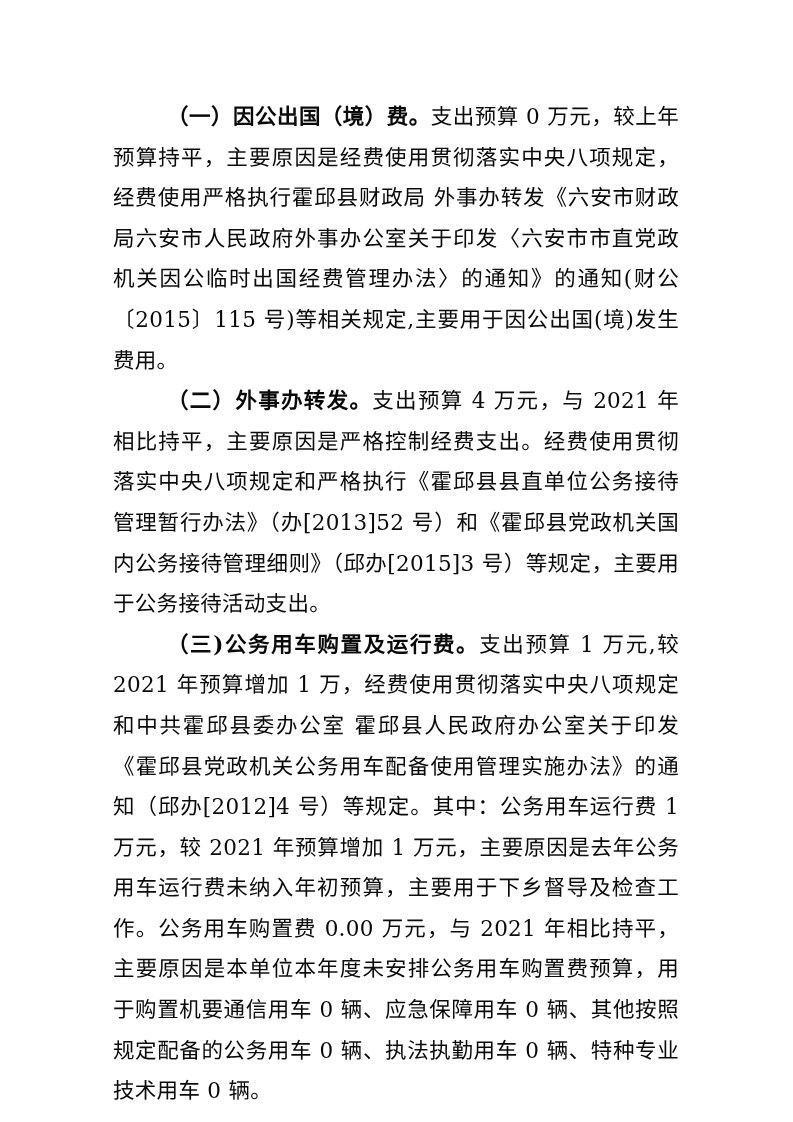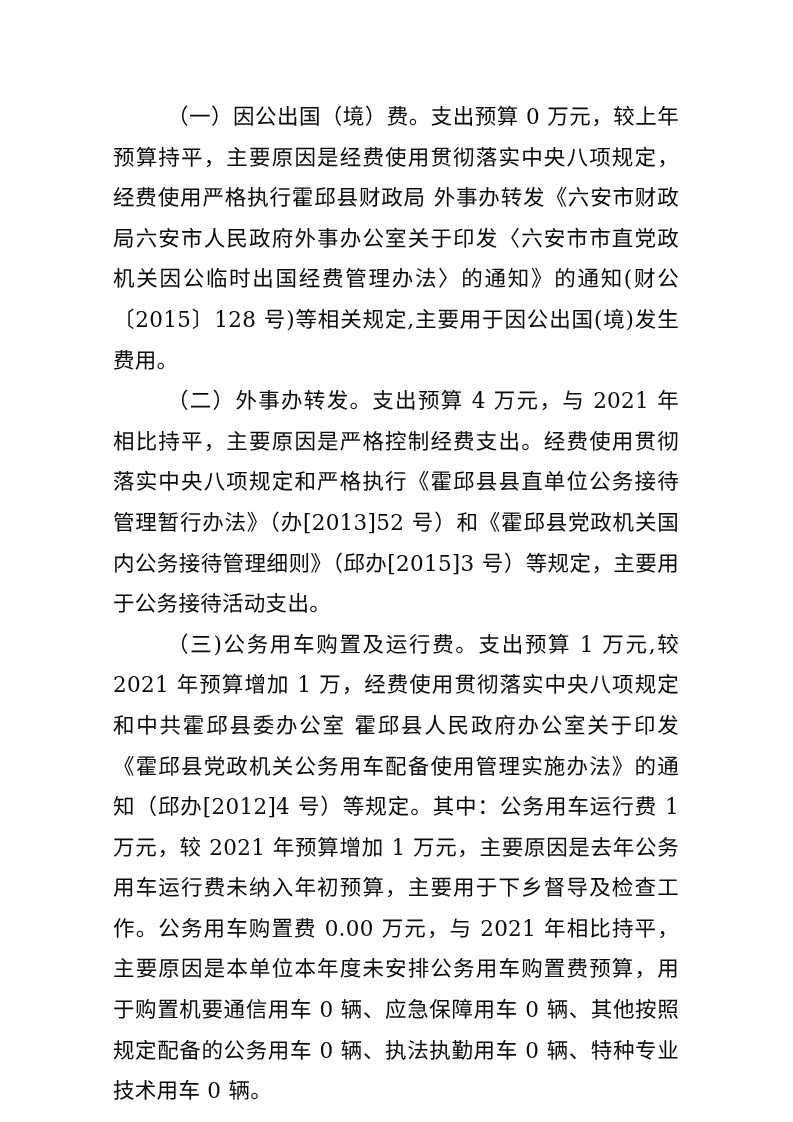--- a/index.html
+++ b/index.html
@@ -26,32 +26,32 @@
     font-family: "DejaVu Serif", "Liberation Serif", serif;
     font-size: 21.5px;
     line-height: 40.6px;
     letter-spacing: 0.3px;
     color: #0a0a0a;
     text-align: justify;
     text-justify: inter-character;
     text-indent: 54px;
   }
   .para-heading {
-    font-weight: 400;
+    font-weight: 700;
   }
   .para-body {
     font-weight: 400;
   }
 </style>
 </head>
 <body>
 
 <div class="page">
   <div class="content">
 
-    <p class="doc-para"><strong class="para-heading">（一）因公出国（境）费。</strong><span class="para-body">支出预算 0 万元，较上年预算持平，主要原因是经费使用贯彻落实中央八项规定，经费使用严格执行霍邱县财政局 外事办转发《六安市财政局六安市人民政府外事办公室关于印发〈六安市市直党政机关因公临时出国经费管理办法〉的通知》的通知(财公〔2015〕128 号)等相关规定,主要用于因公出国(境)发生费用。</span></p>
+    <p class="doc-para"><strong class="para-heading">（一）因公出国（境）费。</strong><span class="para-body">支出预算 0 万元，较上年预算持平，主要原因是经费使用贯彻落实中央八项规定，经费使用严格执行霍邱县财政局 外事办转发《六安市财政局六安市人民政府外事办公室关于印发〈六安市市直党政机关因公临时出国经费管理办法〉的通知》的通知(财公〔2015〕115 号)等相关规定,主要用于因公出国(境)发生费用。</span></p>
 
     <p class="doc-para"><strong class="para-heading">（二）外事办转发。</strong><span class="para-body">支出预算 4 万元，与 2021 年相比持平，主要原因是严格控制经费支出。经费使用贯彻落实中央八项规定和严格执行《霍邱县县直单位公务接待管理暂行办法》（办[2013]52 号）和《霍邱县党政机关国内公务接待管理细则》（邱办[2015]3 号）等规定，主要用于公务接待活动支出。</span></p>
 
     <p class="doc-para"><strong class="para-heading">（三)公务用车购置及运行费。</strong><span class="para-body">支出预算 1 万元,较 2021 年预算增加 1 万，经费使用贯彻落实中央八项规定和中共霍邱县委办公室 霍邱县人民政府办公室关于印发《霍邱县党政机关公务用车配备使用管理实施办法》的通知（邱办[2012]4 号）等规定。其中：公务用车运行费 1 万元，较 2021 年预算增加 1 万元，主要原因是去年公务用车运行费未纳入年初预算，主要用于下乡督导及检查工作。公务用车购置费 0.00 万元，与 2021 年相比持平，主要原因是本单位本年度未安排公务用车购置费预算，用于购置机要通信用车 0 辆、应急保障用车 0 辆、其他按照规定配备的公务用车 0 辆、执法执勤用车 0 辆、特种专业技术用车 0 辆。</span></p>
 
   </div>
 </div>
 
 </body></html>

